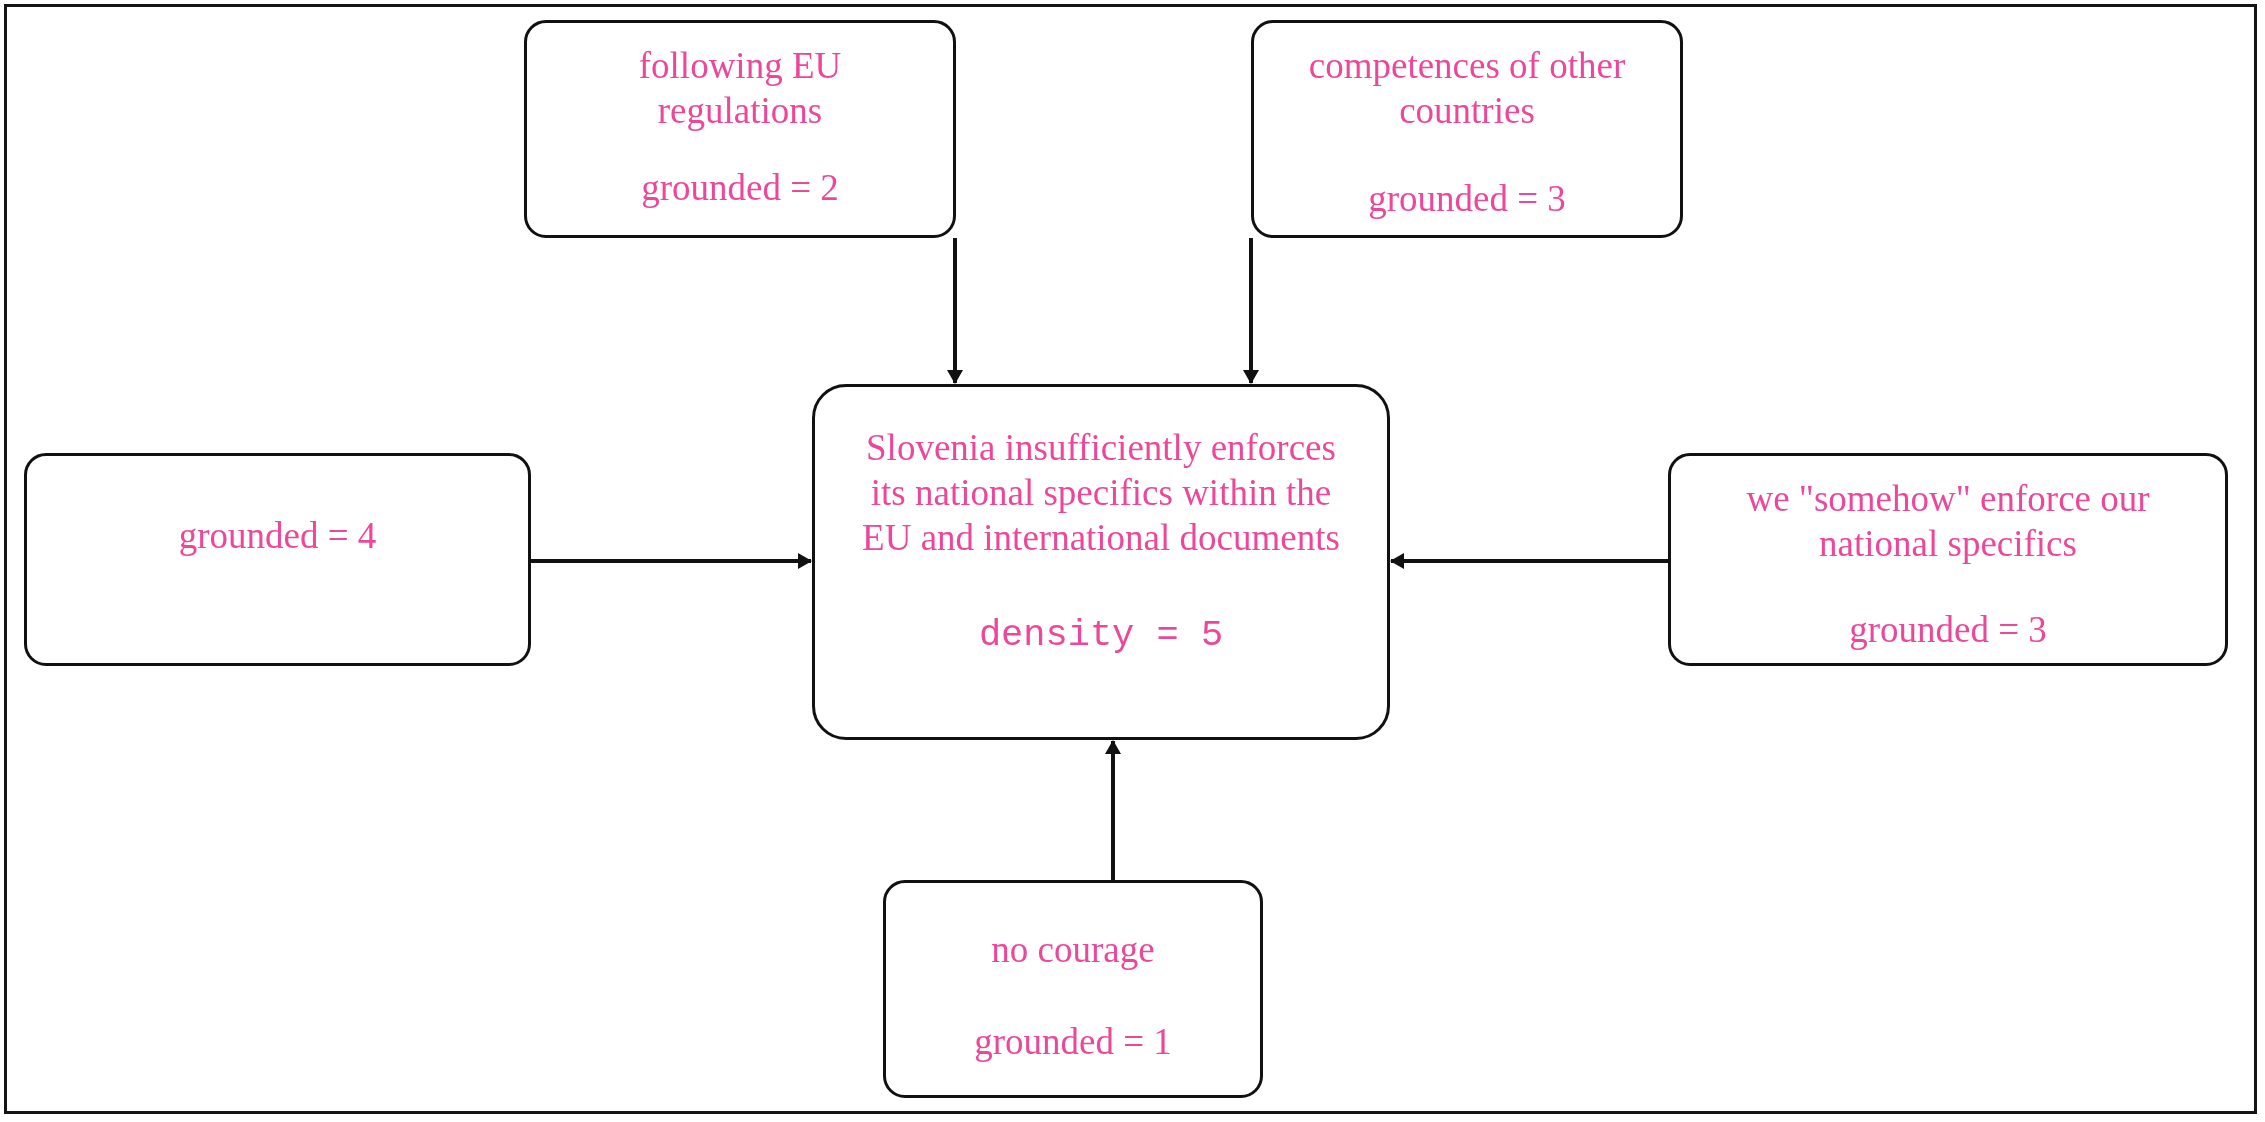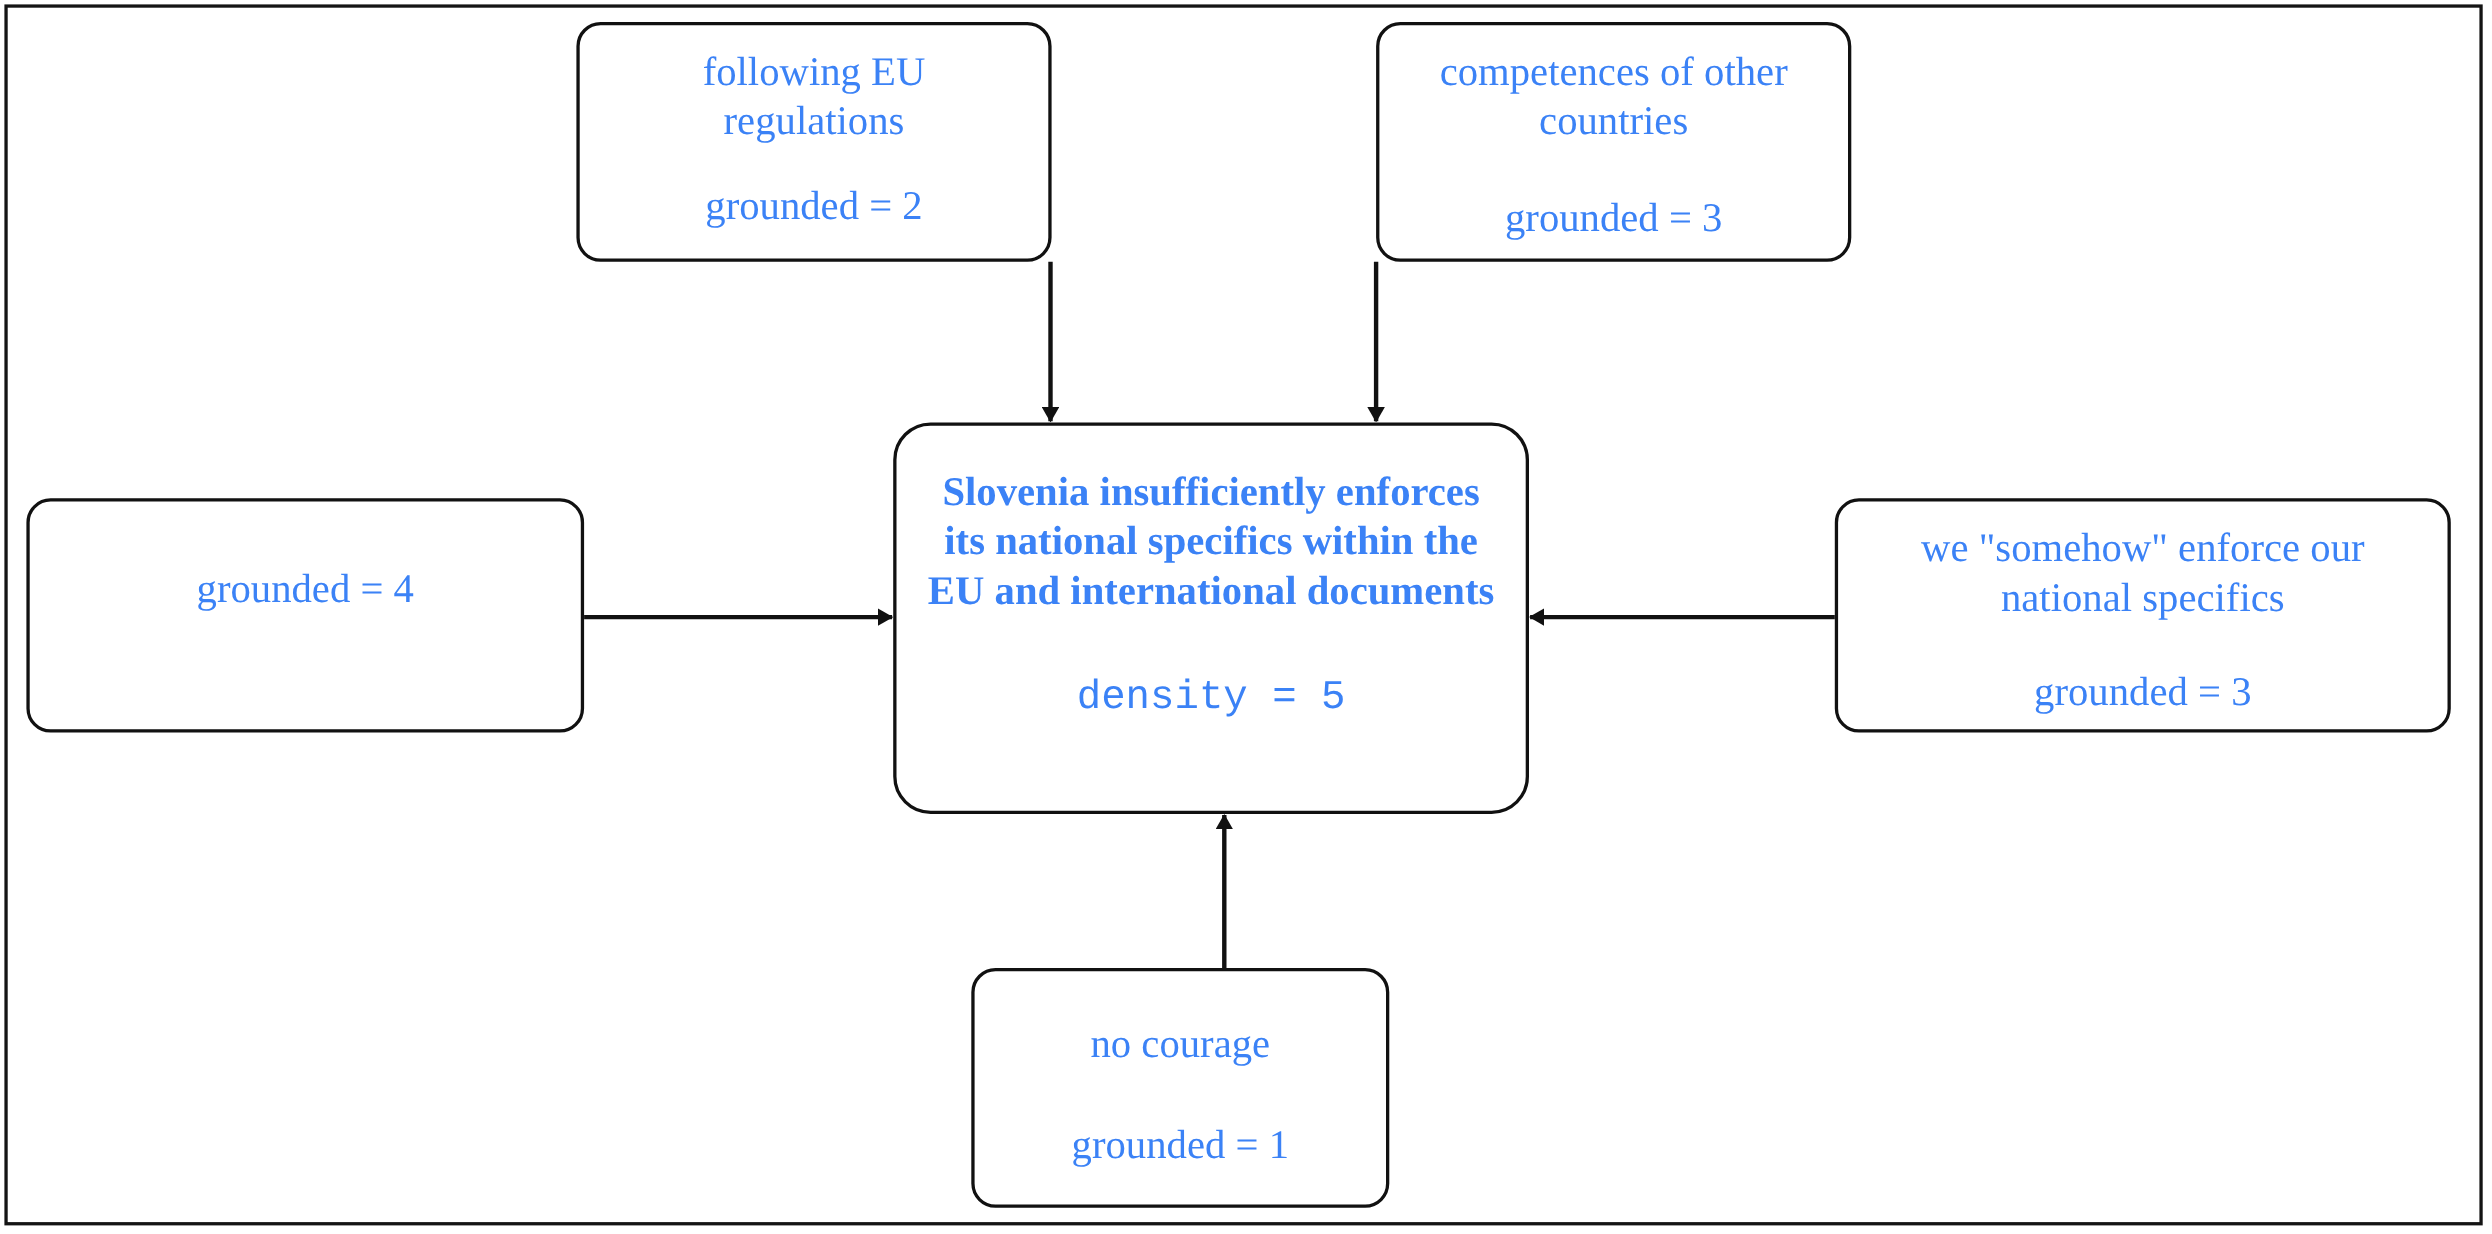--- a/index.html
+++ b/index.html
@@ -37,21 +37,21 @@
   }
   .node {
     position: absolute;
     border: 3px solid #111111;
     border-radius: 26px;
     background: #ffffff;
     box-sizing: border-box;
     display: flex;
     flex-direction: column;
     align-items: center;
-    color: #3b82f6;
+    color: #ec4899;
   }
   .node .title {
     text-align: center;
     white-space: pre-line;
     line-height: 1.22;
   }
   .node .metric {
     text-align: center;
     white-space: nowrap;
   }
@@ -75,21 +75,21 @@
     left: 24px; top: 453px; width: 507px; height: 213px;
     border-radius: 22px;
   }
   #node-lack-of-professional-competences .title { font-size: 37px; margin-top: 20px; }
   #node-lack-of-professional-competences .metric { font-size: 37px; margin-top: 58px; }
 
   #node-central {
     left: 812px; top: 384px; width: 578px; height: 356px;
     border-radius: 34px;
   }
-  #node-central .title { font-size: 37px; margin-top: 38px; font-weight: bold; }
+  #node-central .title { font-size: 37px; margin-top: 38px; }
   #node-central .metric { font-size: 37px; margin-top: 54px; font-family: Liberation Mono, monospace; }
 
   #node-we-somehow-enforce {
     left: 1668px; top: 453px; width: 560px; height: 213px;
     border-radius: 22px;
   }
   #node-we-somehow-enforce .title { font-size: 37px; margin-top: 20px; }
   #node-we-somehow-enforce .metric { font-size: 37px; margin-top: 42px; }
 
   #node-no-courage {

